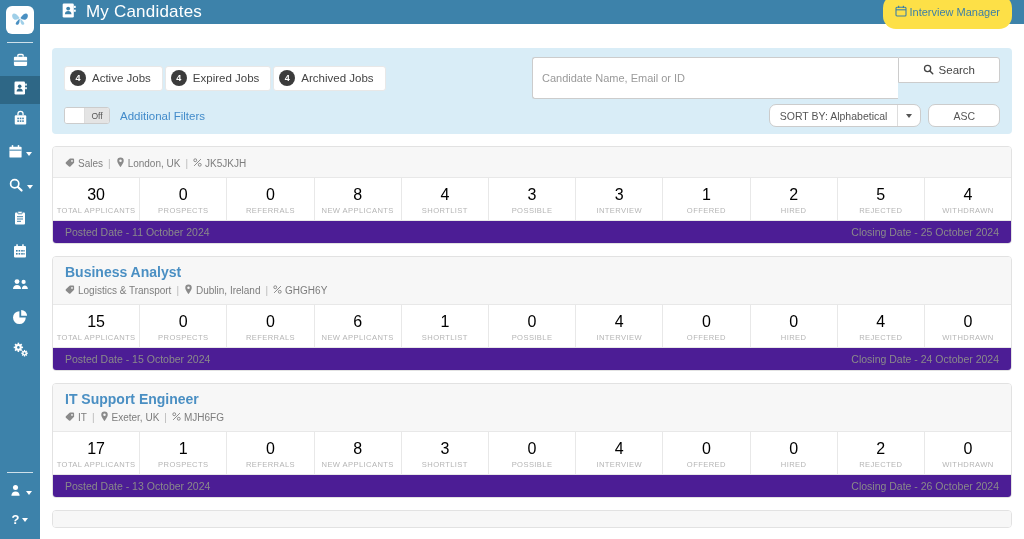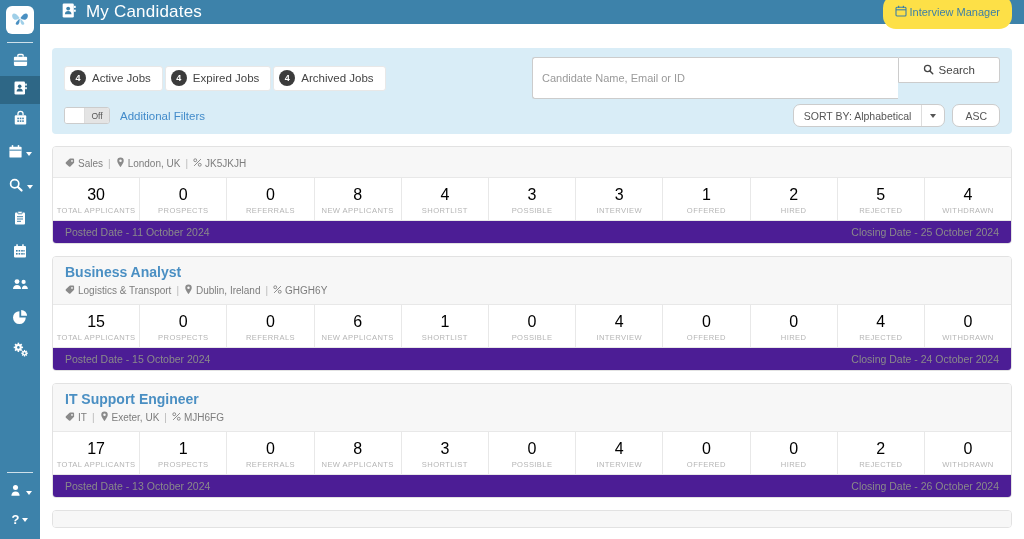--- a/index.html
+++ b/index.html
@@ -60,21 +60,21 @@
     display:flex; align-items:center; justify-content:center; }
   .toggle-label { font-size:11.5px; color:#428bca; margin-left:10px; }
   .sort-group { margin-left:auto; display:flex; gap:7px; align-items:center; }
   .sort-btn { height:23px; background:#fff; border:1px solid #ccc; border-radius:7px;
     display:flex; align-items:center; font-size:10.5px; color:#555; cursor:pointer; font-family:inherit; }
   .sort-label { padding:0 10px; }
   .sort-caret-seg { border-left:1px solid #ddd; padding:0 8px; height:100%;
     display:flex; align-items:center; }
   .caret-d { width:0; height:0; border-left:3.5px solid transparent;
     border-right:3.5px solid transparent; border-top:4.5px solid #555; }
-  .asc-btn { padding:0 12px; }
+  .asc-btn { padding:0 24px; }
 
   
   .job-card { border:1px solid #e2e2e2; border-radius:4px; margin-bottom:12px; overflow:hidden; background:#fff; }
   .card-head { background:#f7f7f7; padding:7px 12px 6px; }
   .job-title { color:#4a8fc3; font-size:14px; font-weight:600; line-height:17px; cursor:pointer; }
   .job-meta { margin-top:3px; font-size:10px; color:#7d7d7d; line-height:12px;
     display:flex; align-items:center; gap:5px; }
   .meta-seg { display:flex; align-items:center; gap:3px; }
   .meta-sep { color:#b9b9b9; }
   .stats-row { display:flex; border-top:1px solid #e8e8e8; border-bottom:1px solid #e8e8e8; }

